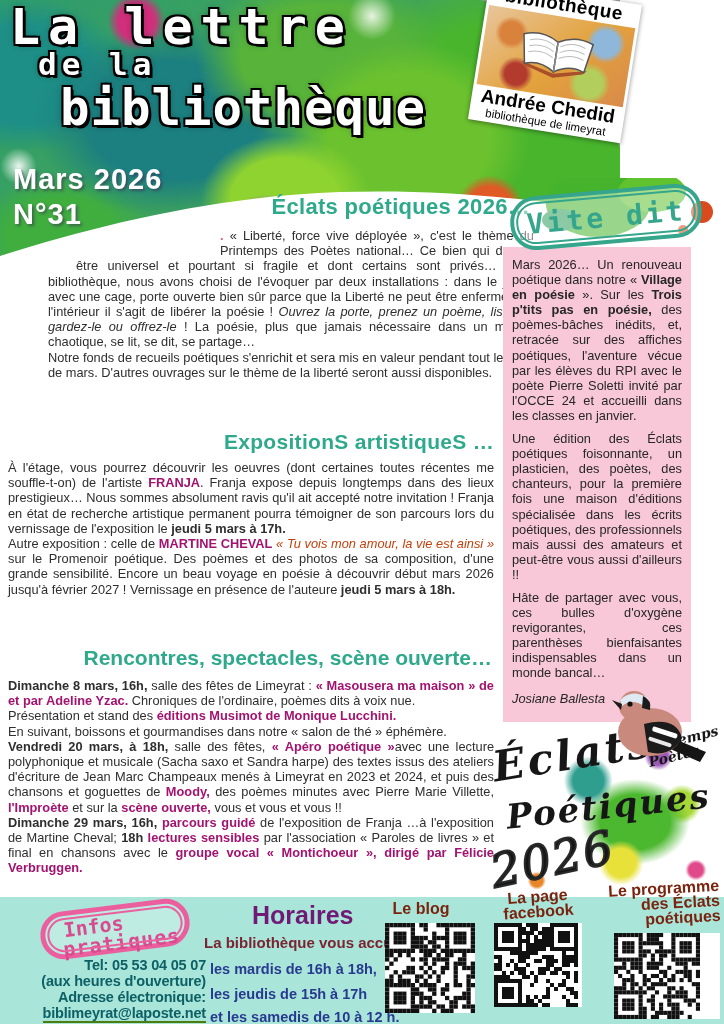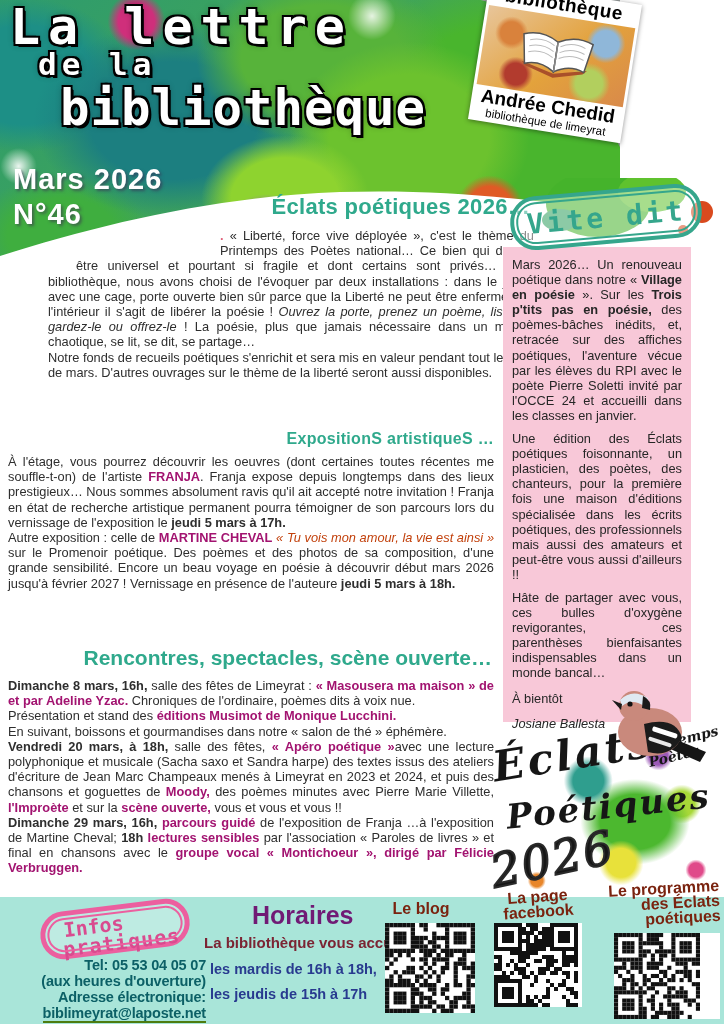--- a/index.html
+++ b/index.html
@@ -47,21 +47,21 @@
   .badge-art svg{position:absolute;left:50%;top:50%;transform:translate(-50%,-50%);}
   .badge-name{font-size:19px;font-weight:bold;text-align:center;line-height:1;}
   .badge-sub{font-size:11.5px;text-align:center;margin:1px 0 2px;}
 
   
   .sec{position:absolute;left:8px;width:486px;color:#2e2e2e;}
   .sec p{font-size:12.8px;line-height:15.2px;text-align:justify;margin:0;}
   .sec1{top:194px;margin-left:40px;} .sec2{top:430px;} .sec3{top:646px;}
   .h-teal{color:#2fa98c;font-weight:bold;margin:0;}
   .h1{font-size:22px;text-align:right;padding-right:4px;margin-bottom:8px;letter-spacing:.3px;}
-  .h2{font-size:16px;text-align:right;margin-bottom:6px;letter-spacing:.3px;}
+  .h2{font-size:21px;text-align:right;margin-bottom:6px;letter-spacing:.3px;}
   .h3{font-size:21px;text-align:right;padding-right:2px;margin-bottom:8px;}
   .sp1{float:left;width:172px;height:16px;}
   .sp2{float:left;clear:left;width:28px;height:16px;}
   .run-b{font-weight:bold;}
   .run-i{font-style:italic;}
   .run-m{color:#a21370;font-weight:bold;}
   .run-pi{color:#c2410c;font-style:italic;}
   .run-r{color:#e0607a;font-weight:bold;}
 
   
@@ -131,21 +131,21 @@
 
   <div class="header">
     <div class="gray-corner"></div>
     <div class="title">
       <div class="t1">La lettre</div>
       <div class="t2">de la</div>
       <div class="t3">bibliothèque</div>
     </div>
     <div class="issue">
       <div>Mars 2026</div>
-      <div>N°46</div>
+      <div>N°31</div>
     </div>
     <svg class="curve" width="724" height="90" viewBox="0 0 724 90">
       <path d="M0,78 C100,46 220,18 340,14 C480,10 580,28 724,52 L724,90 L0,90 Z" fill="#ffffff"></path>
       <ellipse cx="598" cy="26" rx="52" ry="33" fill="#45b32b"></ellipse>
       <ellipse cx="652" cy="14" rx="34" ry="20" fill="#5fc22e"></ellipse>
       <ellipse cx="560" cy="42" rx="18" ry="11" fill="#2f9e5e"></ellipse>
       <circle cx="702" cy="34" r="11" fill="#d94a1e"></circle>
       <circle cx="683" cy="52" r="5" fill="#d94a1e"></circle>
     </svg>
     <div class="badge">
@@ -182,21 +182,20 @@
     <p><span class="run-b">Dimanche 8 mars, 16h,</span><span class="run-n"> salle des fêtes de Limeyrat : </span><span class="run-m">« Masousera ma maison » de et par Adeline Yzac.</span><span class="run-n"> Chroniques de l'ordinaire, poèmes dits à voix nue.</span><br><span class="run-n">Présentation et stand des </span><span class="run-m">éditions Musimot de Monique Lucchini.</span><span class="run-n"></span><br><span class="run-n">En suivant, boissons et gourmandises dans notre « salon de thé » éphémère.</span><br><span class="run-n"></span><span class="run-b">Vendredi 20 mars, à 18h,</span><span class="run-n"> salle des fêtes, </span><span class="run-m">« Apéro poétique »</span><span class="run-n">avec une lecture polyphonique et musicale (Sacha saxo et Sandra harpe) des textes issus des ateliers d'écriture de Jean Marc Champeaux menés à Limeyrat en 2023 et 2024, et puis des chansons et goguettes de </span><span class="run-m">Moody,</span><span class="run-n"> des poèmes minutes avec Pierre Marie Villette, </span><span class="run-m">l'Improète</span><span class="run-n"> et sur la </span><span class="run-m">scène ouverte,</span><span class="run-n"> vous et vous et vous !!</span><br><span class="run-n"></span><span class="run-b">Dimanche 29 mars, 16h,</span><span class="run-n"> </span><span class="run-m">parcours guidé</span><span class="run-n"> de l'exposition de Franja …à l'exposition de Martine Cheval; </span><span class="run-b">18h</span><span class="run-n"> </span><span class="run-m">lectures sensibles</span><span class="run-n"> par l'association « Paroles de livres » et final en chansons avec le </span><span class="run-m">groupe vocal « Montichoeur », dirigé par Félicie Verbruggen.</span></p>
   </div>
 
   <div class="vite-stamp">
     <span>Vite dit</span>
   </div>
   <div class="pink-box">
     <p><span class="run-n">Mars 2026… Un renouveau poétique dans notre « </span><span class="run-b">Village en poésie</span><span class="run-n"> ». Sur les </span><span class="run-b">Trois p'tits pas en poésie,</span><span class="run-n"> des poèmes-bâches inédits, et, retracée sur des affiches poétiques, l'aventure vécue par les élèves du RPI avec le poète Pierre Soletti invité par l'OCCE 24 et accueilli dans les classes en janvier.</span></p>
     <p><span class="run-n">Une édition des Éclats poétiques foisonnante, un plasticien, des poètes, des chanteurs, pour la première fois une maison d'éditions spécialisée dans les écrits poétiques, des professionnels mais aussi des amateurs et peut-être vous aussi d'ailleurs !!</span></p>
     <p><span class="run-n">Hâte de partager avec vous, ces bulles d'oxygène revigorantes, ces parenthèses bienfaisantes indispensables dans un monde bancal…</span></p>
-    <p class="closing">À bientôt</p>
     <p class="closing signature">Josiane Ballesta</p>
   </div>
 
   <svg class="bird" width="100" height="80" viewBox="0 0 100 80">
     <polygon points="62,52 96,66 90,76 58,62" fill="#151515"></polygon>
     <ellipse cx="40" cy="46" rx="32" ry="24" fill="#c9897c"></ellipse>
     <path d="M34,38 Q66,30 72,52 Q60,72 38,66 Z" fill="#1b1b1b"></path>
     <rect x="42" y="44" width="26" height="5" rx="2" fill="#fff" transform="rotate(18 55 46)"></rect>
     <rect x="38" y="54" width="24" height="4" rx="2" fill="#e8e8e8" transform="rotate(18 50 56)"></rect>
     <circle cx="24" cy="20" r="15" fill="#c9897c"></circle>
@@ -222,20 +221,21 @@
     <div class="contact">
       <div>Tel: 05 53 04 05 07</div>
       <div>(aux heures d'ouverture)</div>
       <div>Adresse électronique:</div>
       <a class="email" href="#">biblimeyrat@laposte.net</a>
     </div>
     <div class="horaires">Horaires</div>
     <div class="accueille">La bibliothèque vous accueille</div>
     <div class="hline hl0">les mardis de 16h à 18h,</div>
     <div class="hline hl1">les jeudis de 15h à 17h</div>
+    <div class="hline hl2">et les samedis de 10 à 12 h.</div>
 
     <div class="qrg1">
       <div class="qr-label">Le blog</div>
       <div class="qr"><svg width="90" height="90" viewBox="0 0 84 84" xmlns="http://www.w3.org/2000/svg">
             <rect width="100%" height="100%" fill="#fff"></rect>
             <rect x="0" y="0" width="4" height="4" fill="#111"></rect>
             <rect x="4" y="0" width="4" height="4" fill="#111"></rect>
             <rect x="8" y="0" width="4" height="4" fill="#111"></rect>
             <rect x="12" y="0" width="4" height="4" fill="#111"></rect>
             <rect x="16" y="0" width="4" height="4" fill="#111"></rect>

